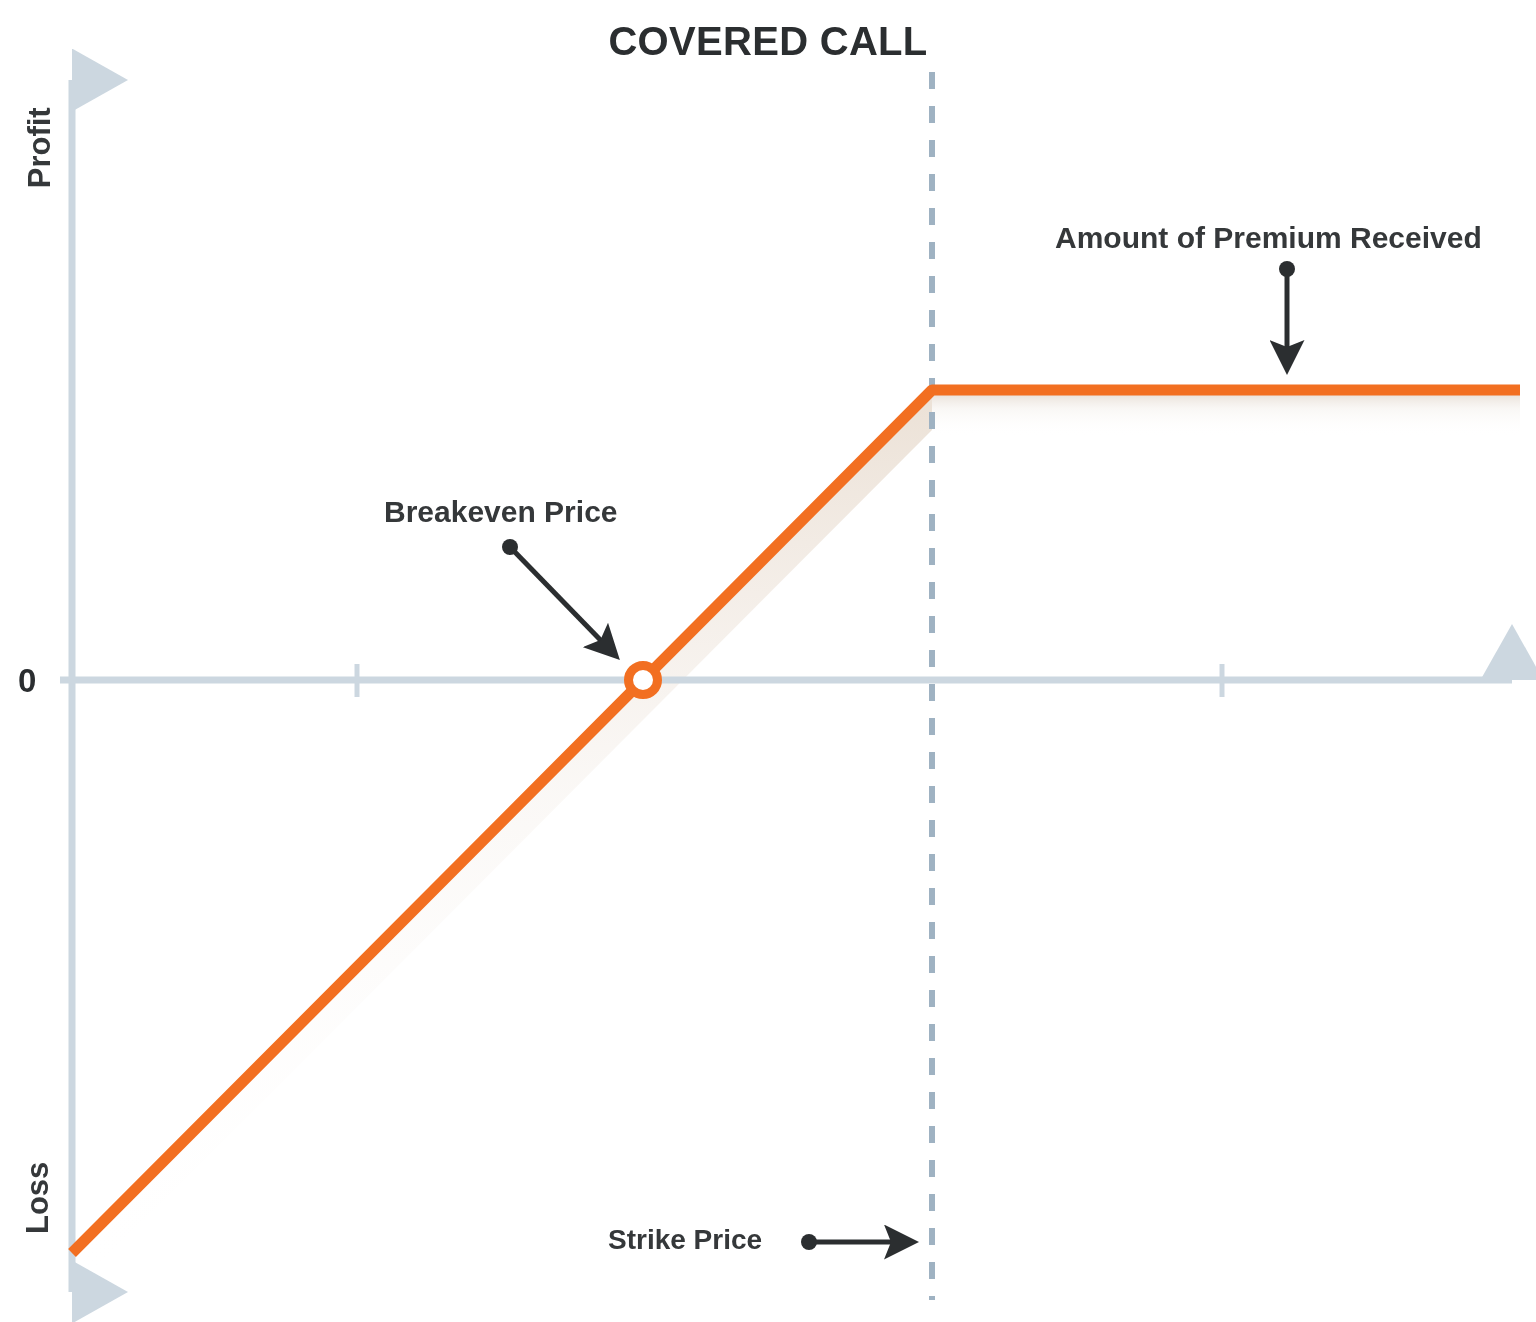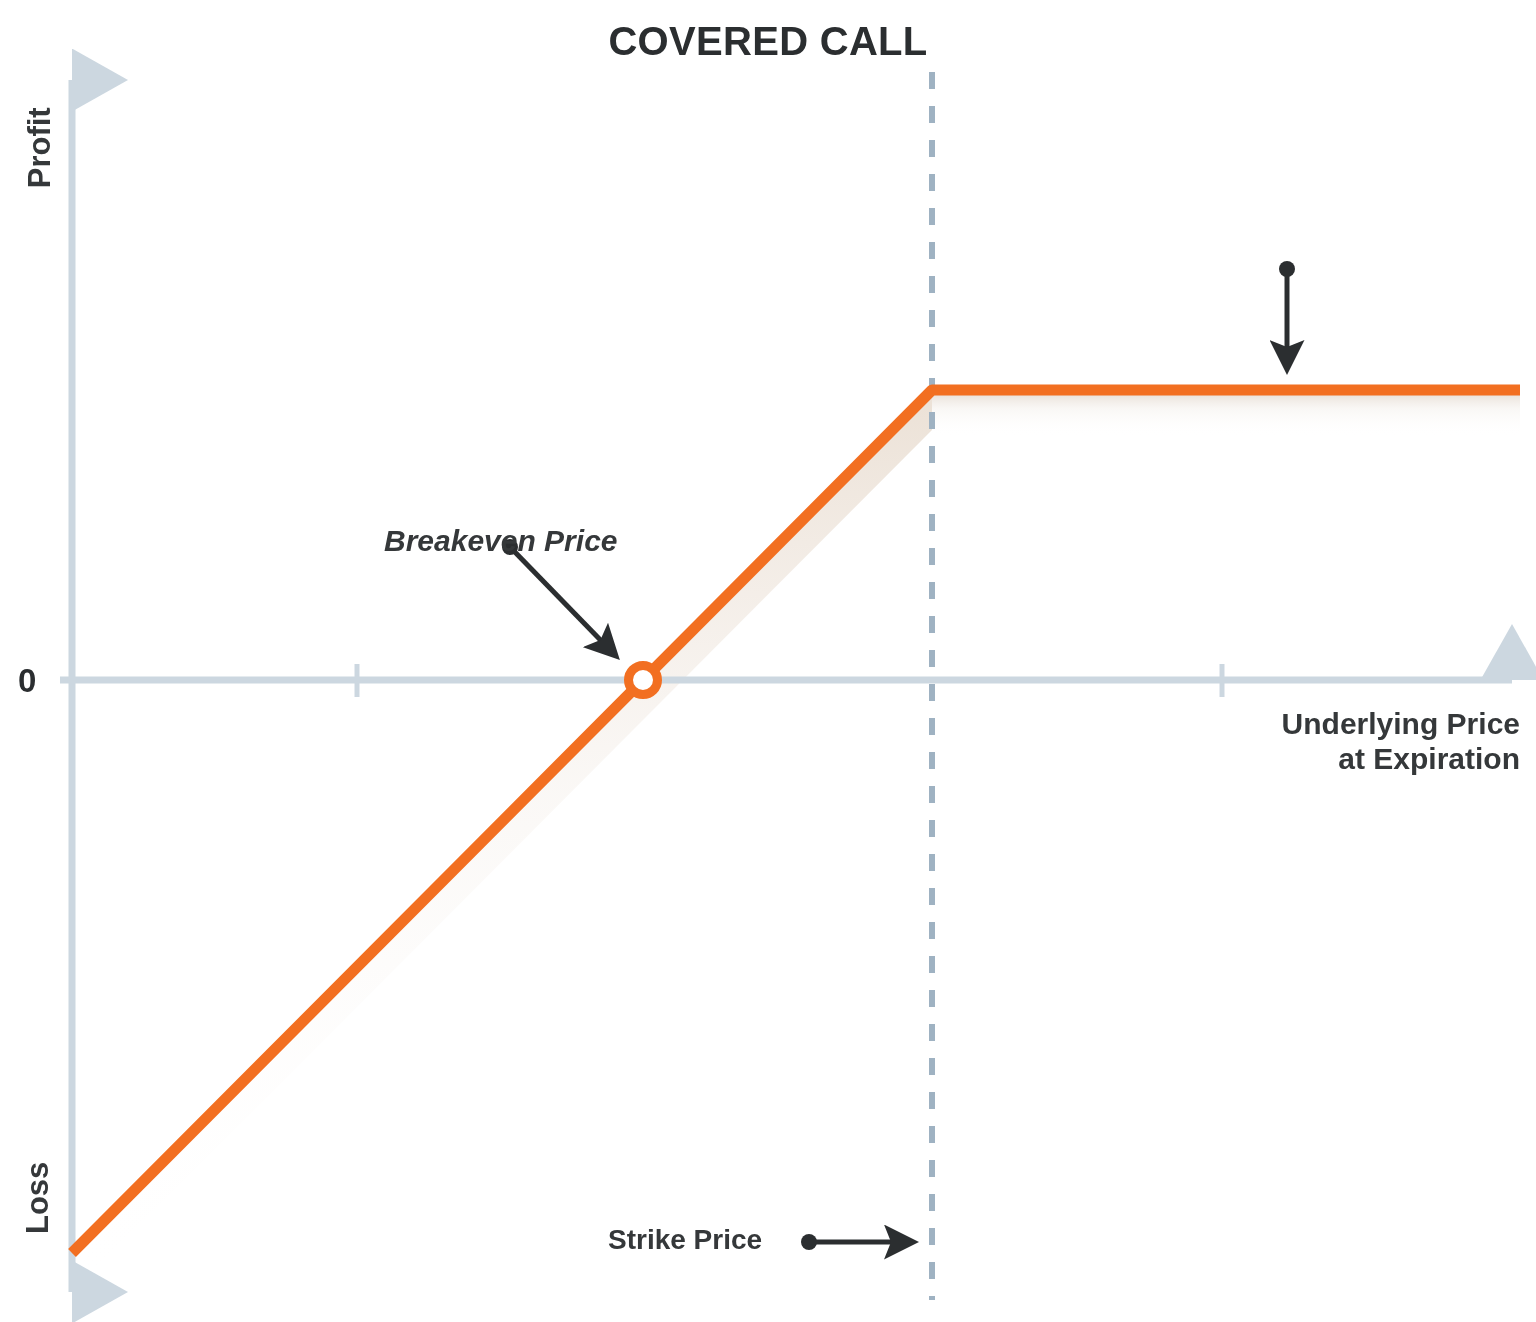--- a/index.html
+++ b/index.html
@@ -67,23 +67,22 @@
   }
   #xlabel-underlying {
     left: 1120px;
     top: 707px;
     width: 400px;
     text-align: right;
     font-size: 30px;
   }
   #ann-breakeven {
     left: 384px;
-    top: 524px;
+    top: 495px;
     font-size: 30px;
-    font-style: italic;
   }
   #ann-premium {
     left: 1055px;
     top: 221px;
     font-size: 30px;
   }
   #ann-strike {
     left: 608px;
     top: 1224px;
     font-size: 28px;
@@ -156,20 +155,20 @@
   </svg>
 
   <div class="lbl" id="chart-title">COVERED CALL</div>
 
   <div class="lbl" id="ylabel-profit">Profit</div>
 
   <div class="lbl" id="ylabel-loss">Loss</div>
 
   <div class="lbl" id="zero-tick-label">0</div>
 
-  <div class="lbl" id="xlabel-underlying"><span>Underlying Price</span><br><span>at Expiration</span></div>
 
   <div class="lbl" id="ann-breakeven">Breakeven Price</div>
 
+  <div class="lbl" id="ann-premium">Amount of Premium Received</div>
 
   <div class="lbl" id="ann-strike">Strike Price</div>
 
 </div>
 
 </body></html>

